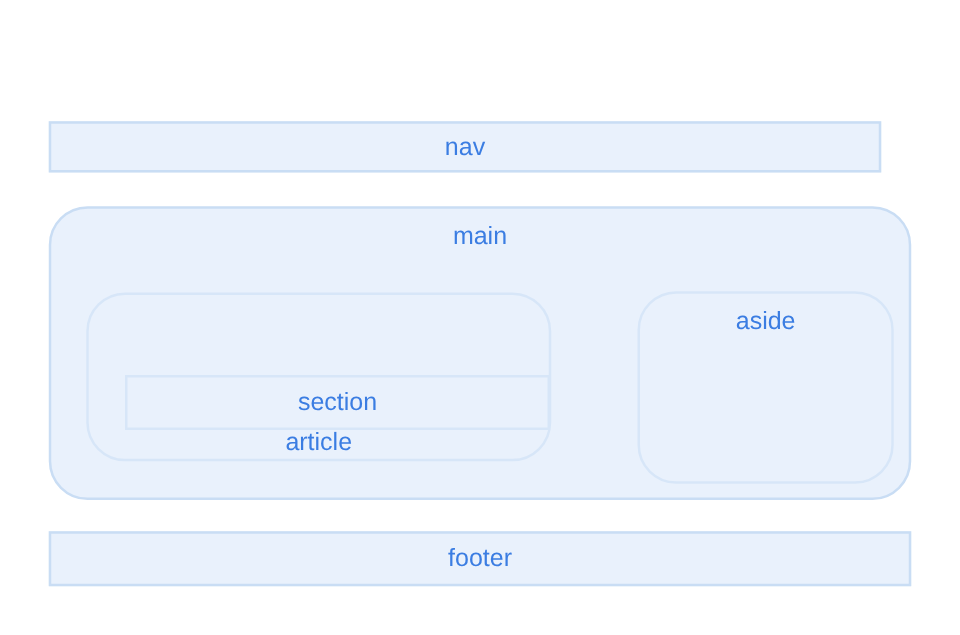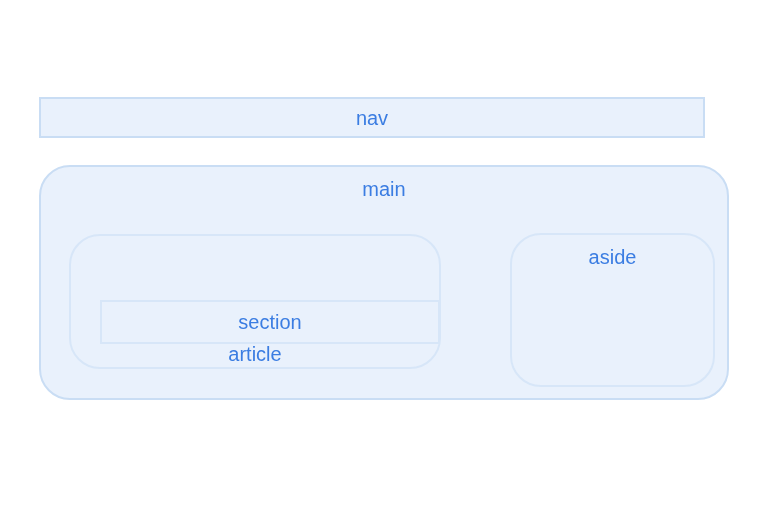--- a/index.html
+++ b/index.html
@@ -63,14 +63,17 @@
       <div class="box inner center-label box-section">
         <span class="label">section</span>
       </div>
     </div>
 
     <div class="box inner top-label box-aside">
       <span class="label">aside</span>
     </div>
   </div>
 
+  <div class="box outer center-label box-footer">
+    <span class="label">footer</span>
+  </div>
 
 </div>
 
 </body></html>

